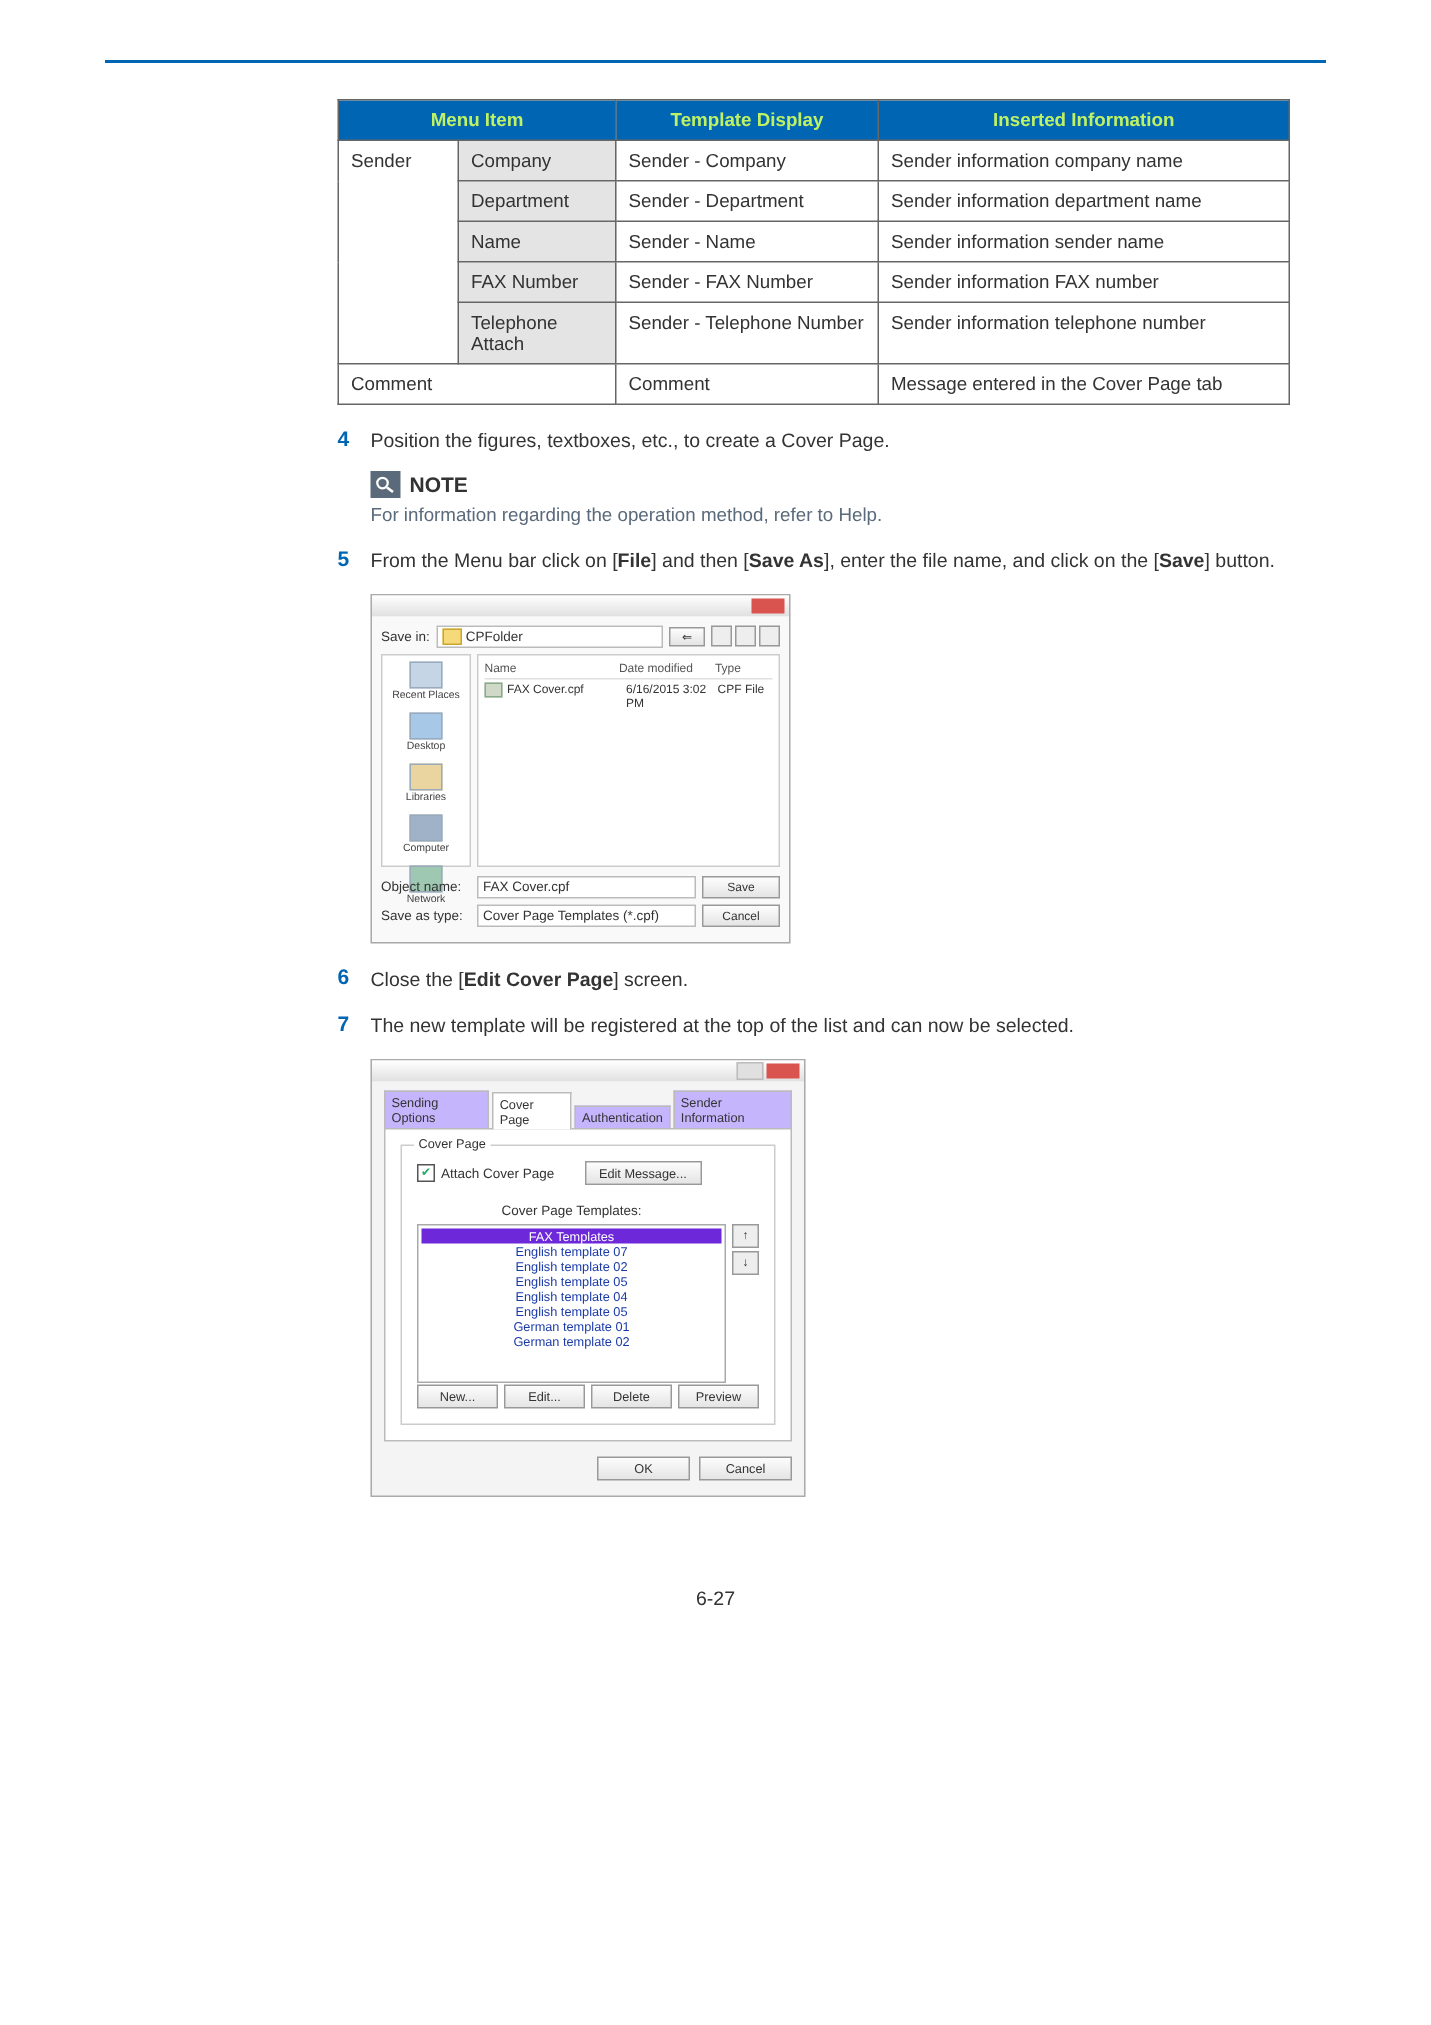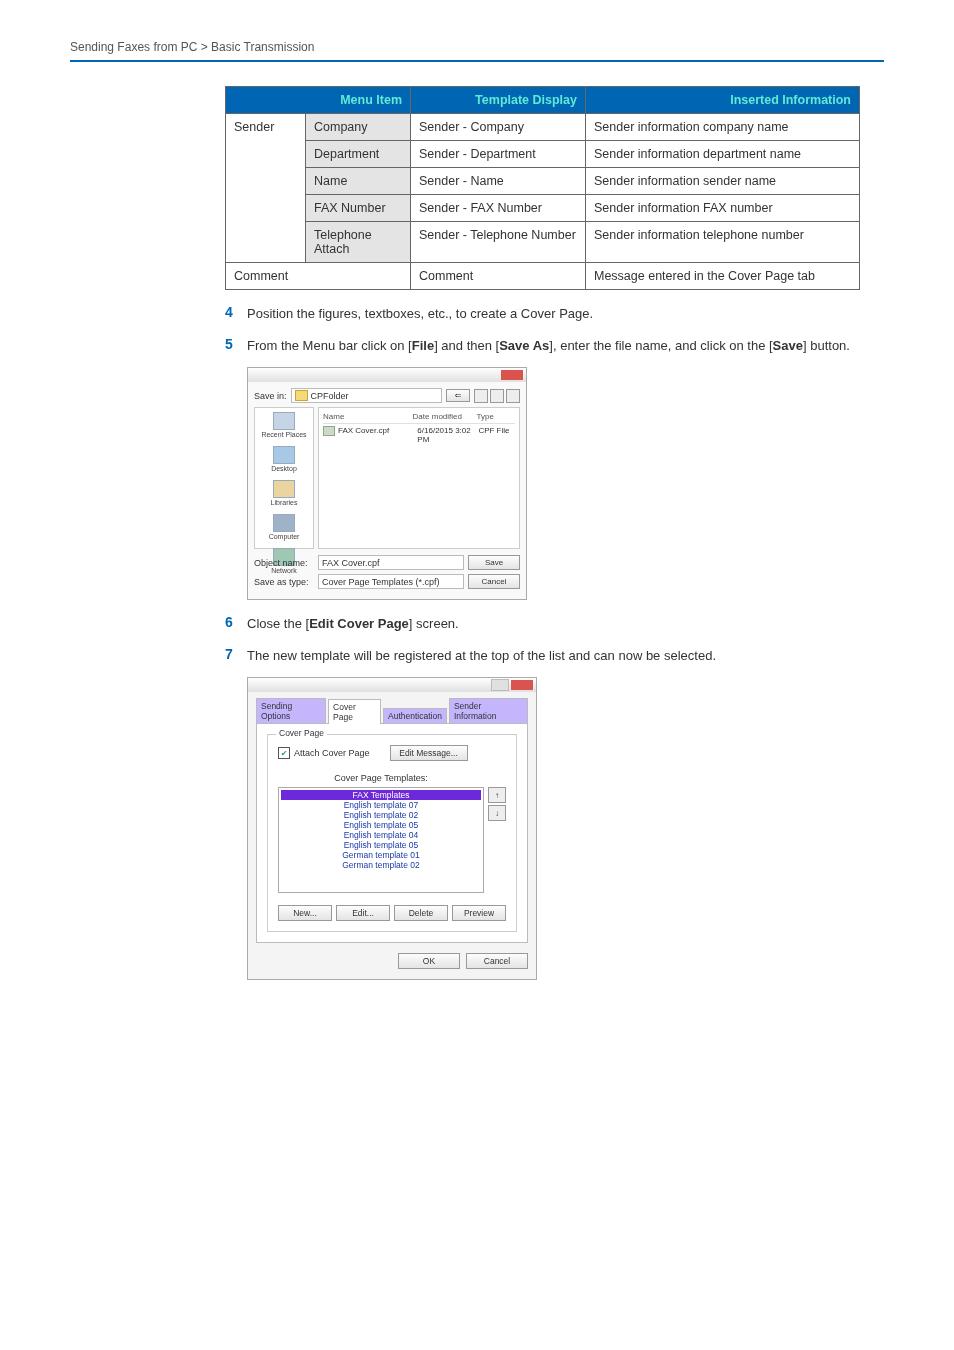--- a/index.html
+++ b/index.html
@@ -35,23 +35,23 @@
   }
   .tbl th, .tbl td {
     border: 1px solid #666;
     padding: 6px 8px;
     font-size: 12.5px;
     text-align: left;
     vertical-align: top;
   }
   .tbl th {
     background: #0066b3;
-    color: #5eead4;
+    color: #bef264;
     font-weight: bold;
-    text-align: right;
+    text-align: center;
   }
   .tbl col.c1 { width: 80px; }
   .tbl col.c2 { width: 105px; }
   .tbl col.c3 { width: 175px; }
   .tbl col.c4 { width: auto; }
   .shaded { background: #e4e4e4; }
   .step {
     display: flex;
     align-items: flex-start;
     margin-top: 12px;
@@ -174,39 +174,38 @@
   .ss2 .group { border:1px solid #ccc; padding:10px; position:relative; }
   .ss2 .legend { position:absolute; top:-7px; left:8px; background:#fff; padding:0 3px; font-size:8.5px; color:#333;}
   .ss2 .list {
     border:1px solid #aaa; background:#fff; height:100px; overflow:auto; margin-top:4px; padding:2px; font-size:8.5px;
   }
   .ss2 .list-item { color:#1a3aa8; white-space:nowrap; padding:0 2px; }
   .ss2 .list-item.sel { background:#6d28d9; color:#fff; }
   .ss2 .chk { width:10px;height:10px;border:1px solid #555;display:inline-flex;align-items:center;justify-content:center;font-size:8px;color:#2a6; margin-right:4px;}
   .ss2 .moves { display:flex; flex-direction:column; gap:2px; margin-left:auto;}
   .ss2 .move-btn { width:16px;height:14px;border:1px solid #999;background:#eee;display:flex;align-items:center;justify-content:center;font-size:8px;}
-  .ss2 .btn-row { display:flex; gap:4px; margin-top:12px; }
+  .ss2 .btn-row { display:flex; gap:4px; margin-top:1px; }
   .ss2 .btn { border:1px solid #999; background:linear-gradient(#fdfdfd,#e4e4e4); padding:2px 0; font-size:8.5px; flex:1; text-align:center; }
   .ss2 .okrow { display:flex; justify-content:flex-end; gap:6px; padding:0 8px 10px 8px; }
   .ss2 .okrow .btn { flex: 0 0 60px; }
 
   .page-num {
     text-align: center;
     margin-top: 60px;
     font-size: 13px;
     color: #333;
   }
   .viewicons { display:flex; gap:2px; }
   .viewicons span { width:12px;height:12px;border:1px solid #999;background:#eee;display:block;}
 </style>
 </head>
 <body>
 
 <div class="page">
-  <div class="breadcrumb">Sending Faxes from PC &gt; Basic Transmission</div>
   <hr class="hr-top">
 
   <div class="main">
 
     <table class="tbl">
       <colgroup>
           <col class="c1">
           <col class="c2">
           <col class="c3">
           <col class="c4">
@@ -251,20 +250,32 @@
           <td>Message entered in the Cover Page tab</td>
         </tr>
       </tbody>
     </table>
 
     <div class="step">
       <div class="step-num">4</div>
       <div class="step-body">Position the figures, textboxes, etc., to create a Cover Page.</div>
     </div>
 
+    <div class="note-block">
+      <div class="note-head">
+        <span class="note-icon">
+          <svg width="14" height="12" viewBox="0 0 14 12">
+              <circle cx="5" cy="5" r="3.5" fill="none" stroke="#fff" stroke-width="1.5"></circle>
+              <line x1="8" y1="8" x2="12" y2="11" stroke="#fff" stroke-width="1.8"></line>
+            </svg>
+        </span>
+        <span class="note-label">NOTE</span>
+      </div>
+      <div class="note-text">For information regarding the operation method, refer to Help.</div>
+    </div>
 
     <div class="step">
       <div class="step-num">5</div>
       <div class="step-body">
         <span>From the Menu bar click on [</span><span class="bold">File</span><span>] and then [</span><span class="bold">Save As</span><span>], enter the file name, and click on the [</span><span class="bold">Save</span><span>] button.</span>
       </div>
     </div>
 
     <div class="screenshot">
       <div class="ss-title">
@@ -401,13 +412,14 @@
         </div>
       </div>
       <div class="okrow">
         <span class="btn">OK</span>
         <span class="btn">Cancel</span>
       </div>
     </div>
 
   </div>
 
+  <div class="page-num">6-27</div>
 </div>
 
 </body></html>

